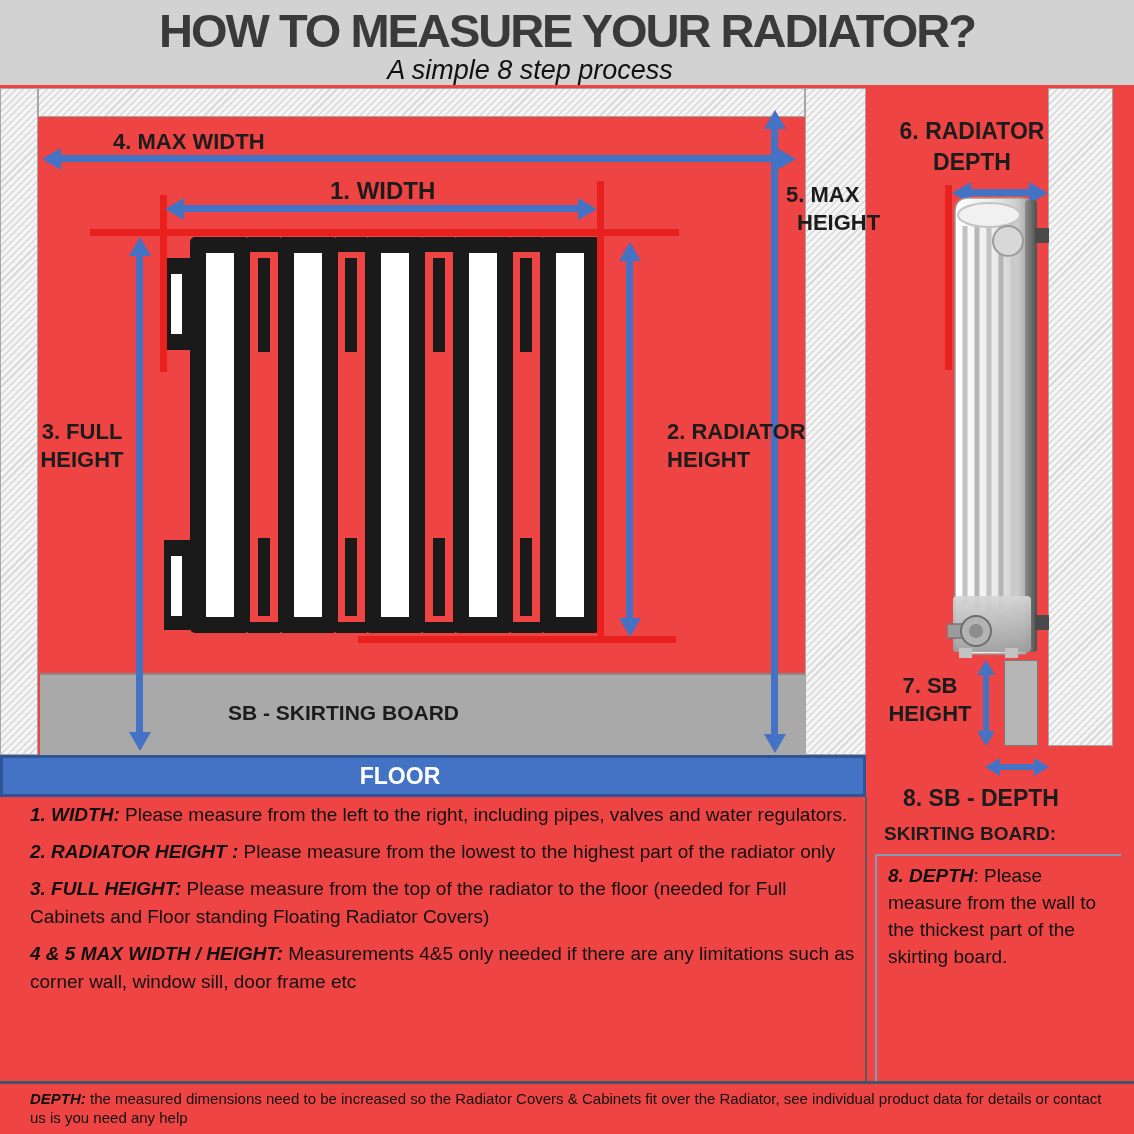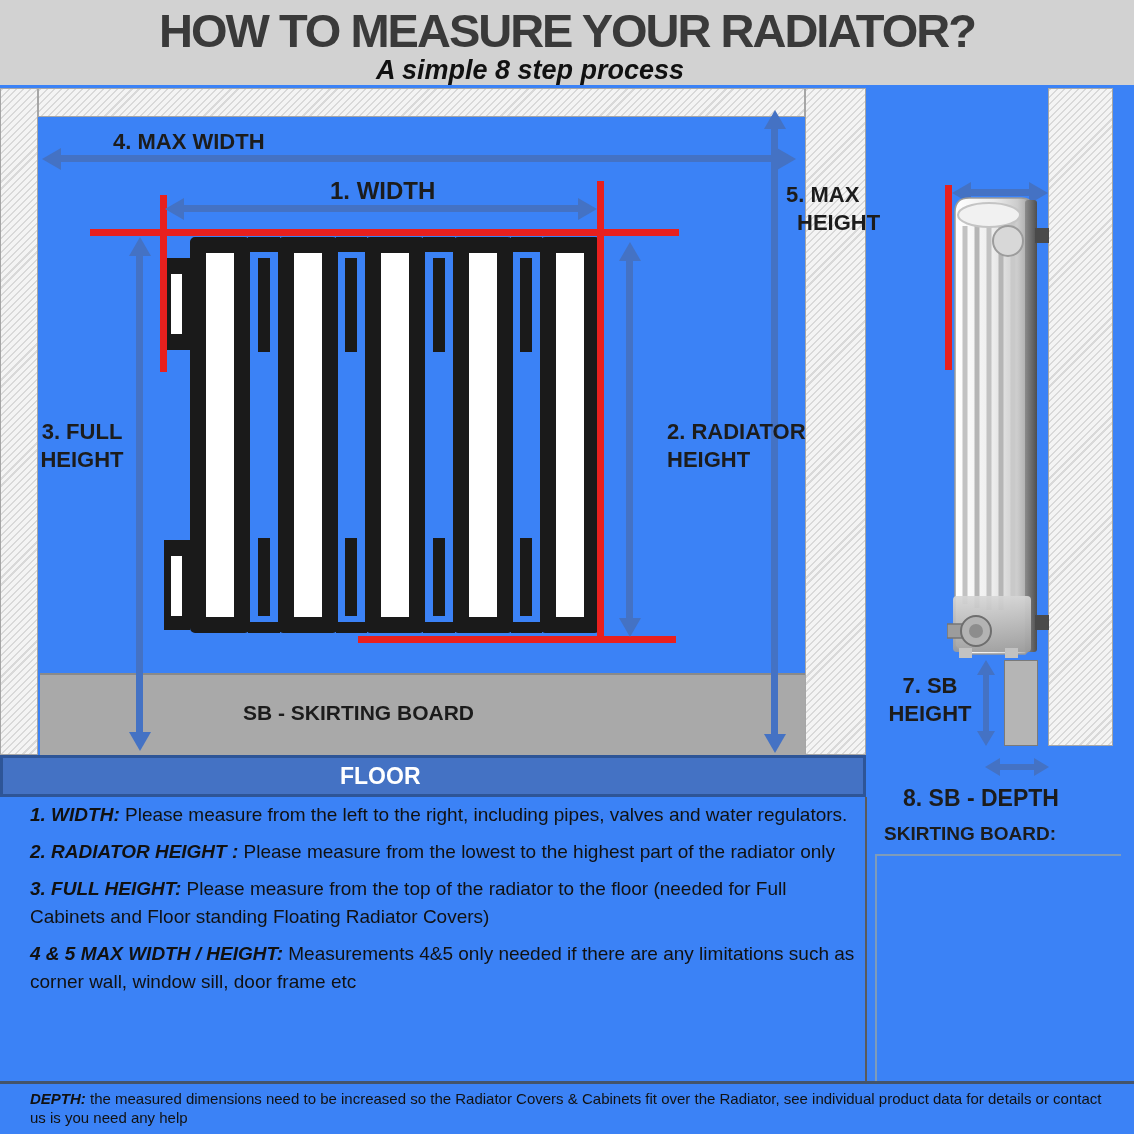--- a/index.html
+++ b/index.html
@@ -1,32 +1,32 @@
 <!DOCTYPE html>
 <html><head>
 <meta charset="utf-8">
 <style>
   html,body{margin:0;padding:0;background:#fff;}
-  #page{position:relative;width:1134px;height:1134px;background:#3b82f6;
+  #page{position:relative;width:1134px;height:1134px;background:#ef4444;
         font-family:"Liberation Sans","DejaVu Sans",sans-serif;overflow:hidden;}
   .abs{position:absolute;}
   
   #header{left:0;top:0;width:1134px;height:85px;background:#d2d2d2;}
   #title{left:0;top:3px;width:1134px;text-align:center;font-size:47px;font-weight:bold;
          letter-spacing:-2px;color:#3a3a3a;}
-  #subtitle{left:0;top:55px;width:1060px;text-align:center;font-size:27px;font-weight:bold;
+  #subtitle{left:0;top:55px;width:1060px;text-align:center;font-size:27px;font-weight:normal;
             font-style:italic;color:#111;}
   
   .wall{background:repeating-linear-gradient(135deg,#d9d9d9 0 1.5px,#f4f4f4 1.5px 5px);
         border:1px solid #a6a6a6;box-sizing:border-box;}
   
   #floor{left:0;top:755px;width:866px;height:42px;background:#4472c4;border:3px solid #2e5597;box-sizing:border-box;}
-  #floor-label{left:340px;top:763px;width:120px;text-align:left;font-size:23px;font-weight:bold;color:#fff;}
+  #floor-label{left:340px;top:763px;width:120px;text-align:center;font-size:23px;font-weight:bold;color:#fff;}
   #skirting-main{left:40px;top:673px;width:765px;height:82px;background:#a9a9a9;border-top:2px solid #8a8a8a;box-sizing:border-box;}
-  #skirting-main-label{left:228px;top:701px;font-size:21px;font-weight:bold;color:#1c1c1c;margin-left:15px;}
+  #skirting-main-label{left:228px;top:701px;font-size:21px;font-weight:bold;color:#1c1c1c;}
   
   .red{background:#e8201e;}
   
   .harrow,.varrow{background:#4472c4;}
   .harrow{height:7px;}
   .harrow::before{content:"";position:absolute;left:-18px;top:50%;transform:translateY(-50%);
     border-top:11px solid transparent;border-bottom:11px solid transparent;border-right:19px solid #4472c4;}
   .harrow::after{content:"";position:absolute;right:-18px;top:50%;transform:translateY(-50%);
     border-top:11px solid transparent;border-bottom:11px solid transparent;border-left:19px solid #4472c4;}
   .varrow{width:7px;}
@@ -133,20 +133,24 @@
     <div>2. RADIATOR</div>
     <div>HEIGHT</div>
   </div>
   <div class="abs dlabel" style="left:786px;top:181px;">
     <div>5. MAX</div>
     <div style="margin-left:11px;">HEIGHT</div>
   </div>
 
   <div class="abs wall" style="left:1048px;top:88px;width:65px;height:658px;"></div>
 
+  <div class="abs dlabel" style="left:898px;top:116px;width:148px;text-align:center;font-size:23px;line-height:31px;">
+    <div>6. RADIATOR</div>
+    <div>DEPTH</div>
+  </div>
 
   <div class="abs red" style="left:945px;top:185px;width:7px;height:185px;"></div>
   <div class="abs harrow" style="left:970px;top:189px;width:60px;"></div>
 
   <svg class="abs" style="left:947px;top:196px;" width="93" height="462" viewBox="0 0 93 462">
     <defs>
       <linearGradient id="gbody" x1="0" y1="0" x2="1" y2="0">
         <stop offset="0" stop-color="#ffffff"></stop>
           <stop offset="0.5" stop-color="#ececec"></stop>
         <stop offset="0.8" stop-color="#cccccc"></stop>
@@ -188,20 +192,21 @@
     <div>7. SB</div>
     <div>HEIGHT</div>
   </div>
   <div class="abs dlabel" style="left:903px;top:784px;font-size:23px;">8. SB - DEPTH</div>
   <div class="abs dlabel" style="left:884px;top:820px;font-size:19px;">SKIRTING BOARD:</div>
 
   <div class="abs boxline" style="left:875px;top:854px;width:246px;height:2px;"></div>
   <div class="abs boxline" style="left:875px;top:854px;width:2px;height:228px;"></div>
 
   <div class="abs" id="side-steps">
+    <p><span class="blb">8. DEPTH</span><span>: Please measure from the wall to the thickest part of the skirting board.</span></p>
   </div>
 
   <div class="abs" style="left:865px;top:797px;width:2px;height:285px;background:#5a5a5a;"></div>
   <div class="abs" id="steps">
     <p><span class="blb">1. WIDTH:</span><span> Please measure from the left to the right, including pipes, valves and water regulators.</span></p>
     <p><span class="blb">2. RADIATOR HEIGHT :</span><span> Please measure from the lowest to the highest part of the radiator only</span></p>
     <p><span class="blb">3. FULL HEIGHT:</span><span> Please measure from the top of the radiator to the floor (needed for Full Cabinets and Floor standing Floating Radiator Covers)</span></p>
     <p><span class="blb">4 &amp; 5 MAX WIDTH / HEIGHT:</span><span> Measurements 4&amp;5 only needed if there are any limitations such as corner wall, window sill, door frame etc</span></p>
   </div>
 

